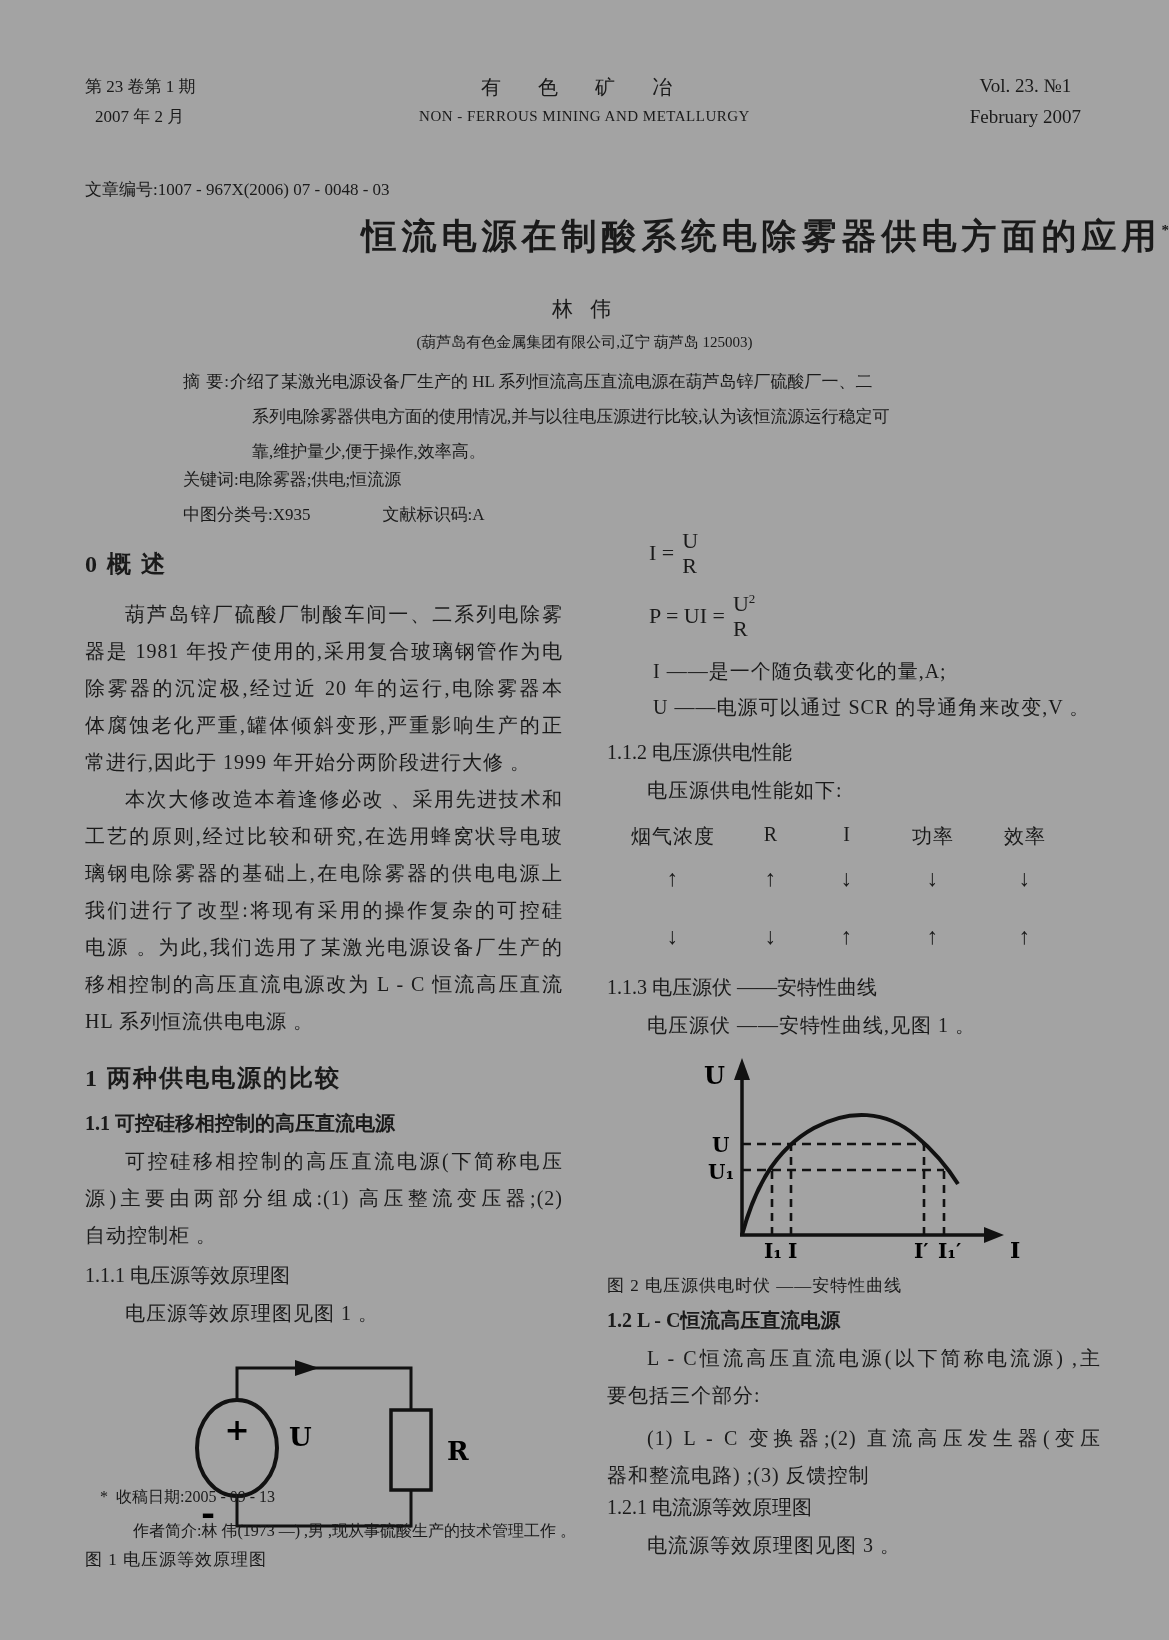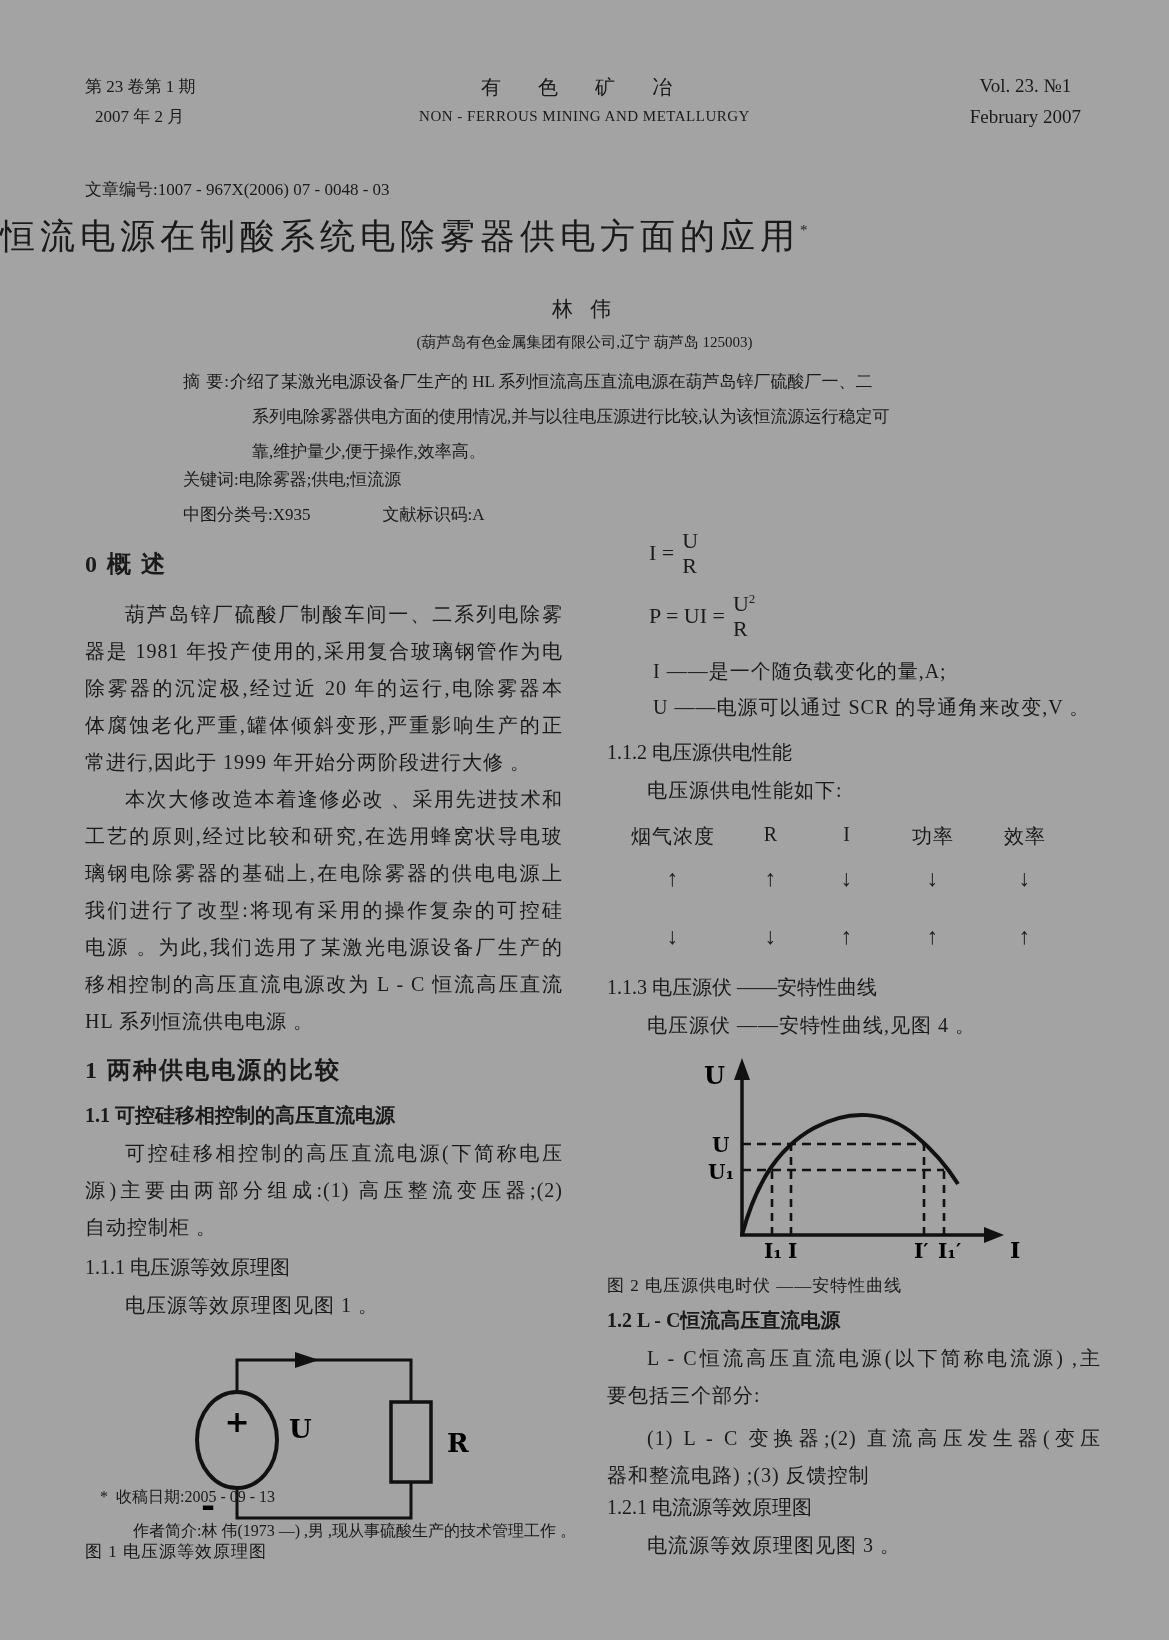--- a/index.html
+++ b/index.html
@@ -7,21 +7,21 @@
         font-family:"Liberation Serif","DejaVu Serif",serif;color:#1a1a1a;overflow:hidden;}
   
   .hdr-left{position:absolute;left:85px;top:72px;font-size:17px;line-height:30px;}
   .hdr-left .l2{padding-left:10px;}
   .hdr-center{position:absolute;left:0;right:0;top:74px;text-align:center;}
   .hdr-center .cn{font-size:20px;letter-spacing:16px;}
   .hdr-center .en{font-size:15px;margin-top:7px;letter-spacing:0.5px;}
   .hdr-right{position:absolute;right:88px;top:70px;text-align:center;font-size:19px;line-height:31px;}
   .article-no{position:absolute;left:85px;top:178px;font-size:17px;text-align:center;}
   
-  .title{position:absolute;left:0;right:0;top:213px;text-align:left;font-size:35px;font-weight:normal;letter-spacing:5px;}
+  .title{position:absolute;left:0;right:0;top:213px;text-align:right;font-size:35px;font-weight:bold;letter-spacing:5px;}
   .title sup{font-size:15px;letter-spacing:0;}
   .author{position:absolute;left:0;right:0;top:295px;text-align:center;font-size:21px;letter-spacing:6px;}
   .affil{position:absolute;left:0;right:0;top:333px;text-align:center;font-size:15px;}
   
   .abstract{position:absolute;left:183px;top:364px;width:806px;font-size:17px;line-height:35px;}
   .abstract .lbl{letter-spacing:1px;}
   .abstract .hang{padding-left:69px;}
   .kw{position:absolute;left:183px;top:468px;font-size:17px;}
   .clc{position:absolute;left:183px;top:503px;font-size:17px;}
   .clc .gap{display:inline-block;width:72px;}
@@ -94,21 +94,21 @@
     <div class="line">常进行,因此于 1999 年开始分两阶段进行大修 。</div>
 
     <div class="line j ind">本次大修改造本着逢修必改 、采用先进技术和</div>
     <div class="line j">工艺的原则,经过比较和研究,在选用蜂窝状导电玻</div>
     <div class="line j">璃钢电除雾器的基础上,在电除雾器的供电电源上</div>
     <div class="line j">我们进行了改型:将现有采用的操作复杂的可控硅</div>
     <div class="line j">电源 。为此,我们选用了某激光电源设备厂生产的</div>
     <div class="line j">移相控制的高压直流电源改为 L - C 恒流高压直流</div>
     <div class="line">HL 系列恒流供电电源 。</div>
 
-    <div class="h-big" style="margin-top:14px;">1   两种供电电源的比较</div>
+    <div class="h-big" style="margin-top:22px;">1   两种供电电源的比较</div>
     <div class="h-sub">1.1   可控硅移相控制的高压直流电源</div>
 
     <div class="line j ind">可控硅移相控制的高压直流电源(下简称电压</div>
     <div class="line j">源)主要由两部分组成:(1)  高压整流变压器;(2)</div>
     <div class="line">自动控制柜 。</div>
 
     <div class="h-sub" style="font-weight:normal;">1.1.1   电压源等效原理图</div>
     <div class="line ind">电压源等效原理图见图 1 。</div>
 
     <div class="figwrap">
@@ -169,21 +169,21 @@
       <div class="prow arrow-row">
         <div class="pc pc0">↓</div>
         <div class="pc pc1">↓</div>
         <div class="pc pc2">↑</div>
         <div class="pc pc3">↑</div>
         <div class="pc pc4">↑</div>
       </div>
     </div>
 
     <div class="h-sub" style="font-weight:normal;">1.1.3   电压源伏 ——安特性曲线</div>
-    <div class="line ind">电压源伏 ——安特性曲线,见图 4 。</div>
+    <div class="line ind">电压源伏 ——安特性曲线,见图 1 。</div>
 
     <div class="figwrap">
       <svg width="360" height="212" viewBox="0 0 360 212">
         <line x1="68" y1="183" x2="68" y2="20" stroke="#111" stroke-width="3.5"></line>
         <polygon points="68,6 60,28 76,28" fill="#111"></polygon>
         <line x1="66" y1="183" x2="316" y2="183" stroke="#111" stroke-width="3.5"></line>
         <polygon points="330,183 310,175 310,191 " fill="#111"></polygon>
         <path d="M68,183 C80,138 100,98 140,76 C175,57 212,58 242,84 C260,99 272,113 284,132" fill="none" stroke="#111" stroke-width="4"></path>
         <line x1="68" y1="92" x2="250" y2="92" stroke="#111" stroke-width="2.6" stroke-dasharray="9,6"></line>
         <line x1="68" y1="118" x2="270" y2="118" stroke="#111" stroke-width="2.6" stroke-dasharray="9,6"></line>

